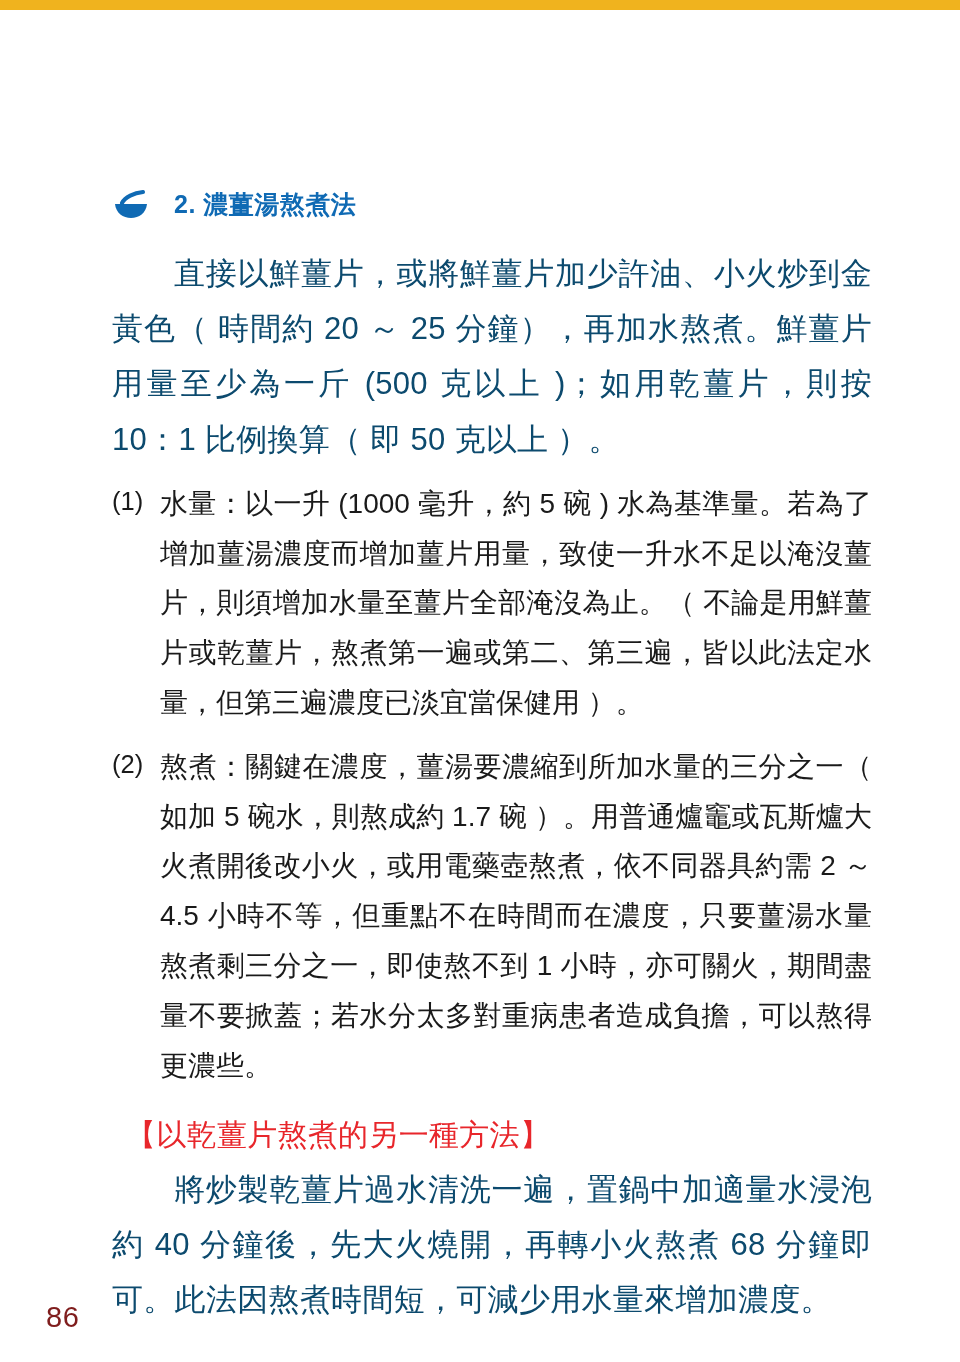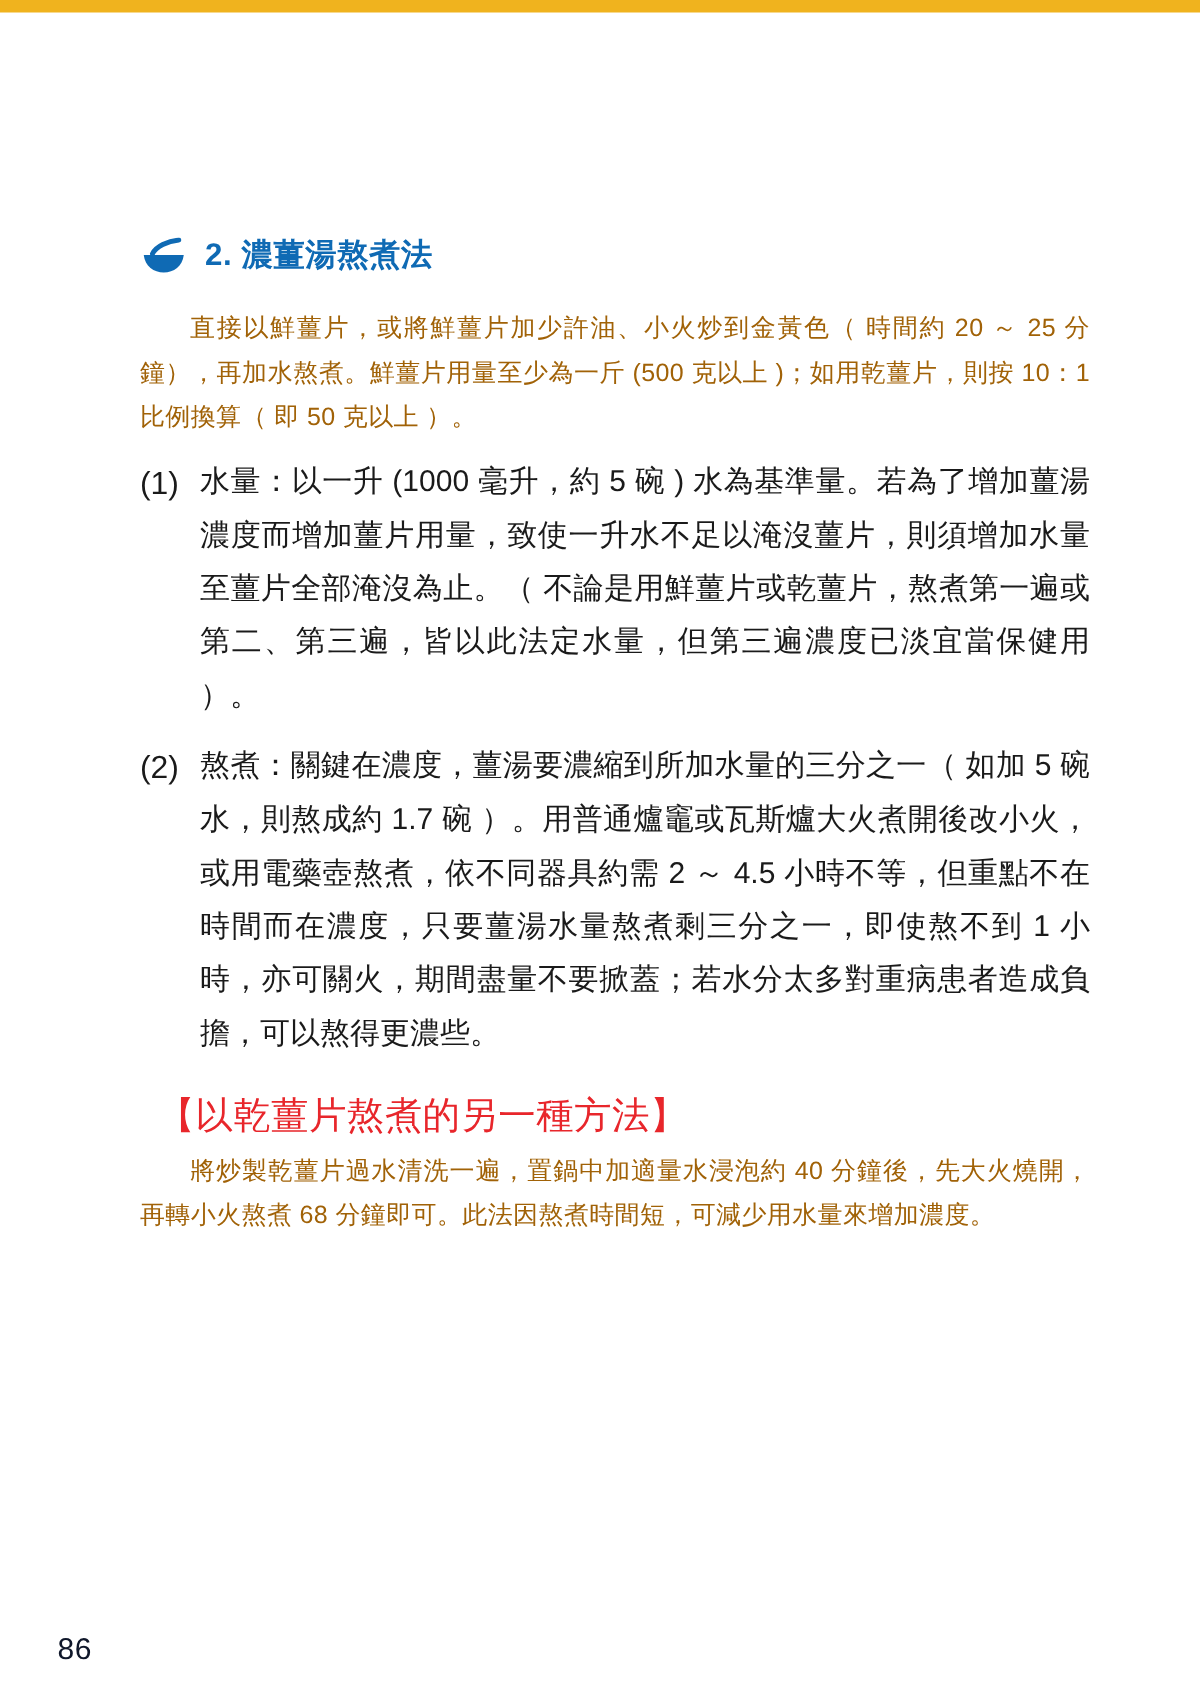--- a/index.html
+++ b/index.html
@@ -32,42 +32,42 @@
   }
   .content {
     position: absolute;
     left: 112px;
     top: 180px;
     width: 760px;
   }
   .section-heading {
     display: flex;
     align-items: center;
-    gap: 12px;
+    gap: 22px;
     margin: 0 0 26px 0;
   }
   .mortar-icon {
     flex: 0 0 auto;
     width: 40px;
     height: 30px;
     position: relative;
     display: block;
   }
   .mortar-icon svg { display: block; }
   .section-heading-text {
     color: #0f6ab4;
     font-size: 25px;
     font-weight: bold;
     letter-spacing: 0.5px;
     line-height: 1.1;
   }
   p {
     margin: 0;
-    color: #a16207;
-    font-size: 20px;
+    color: #0c4a6e;
+    font-size: 31px;
     line-height: 1.78;
     letter-spacing: 0.3px;
     text-align: justify;
   }
   .para-indent {
     text-indent: 2em;
     margin-bottom: 12px;
   }
   .numbered {
     display: flex;
@@ -76,41 +76,41 @@
   }
   .numbered .marker {
     flex: 0 0 auto;
     width: 48px;
     font-size: 25.5px;
     line-height: 1.78;
     color: #1a1a1a;
   }
   .numbered .body {
     flex: 1 1 auto;
-    font-size: 24px;
+    font-size: 28px;
     line-height: 1.78;
     color: #1a1a1a;
     text-align: justify;
   }
   .red-heading {
     color: #e8262b;
     font-size: 30px;
     line-height: 1.7;
     margin: 18px 0 2px 14px;
     letter-spacing: 0.3px;
   }
   .tail-para {
     margin-top: 0;
   }
   .page-number {
     position: absolute;
     left: 46px;
     bottom: 28px;
-    font-size: 24px;
-    color: #0f172a;
+    font-size: 29px;
+    color: #7f1d1d;
     letter-spacing: 0.5px;
   }
 </style>
 </head>
 <body>
 
 <div class="top-bar"></div>
 
 <div class="page">
 

